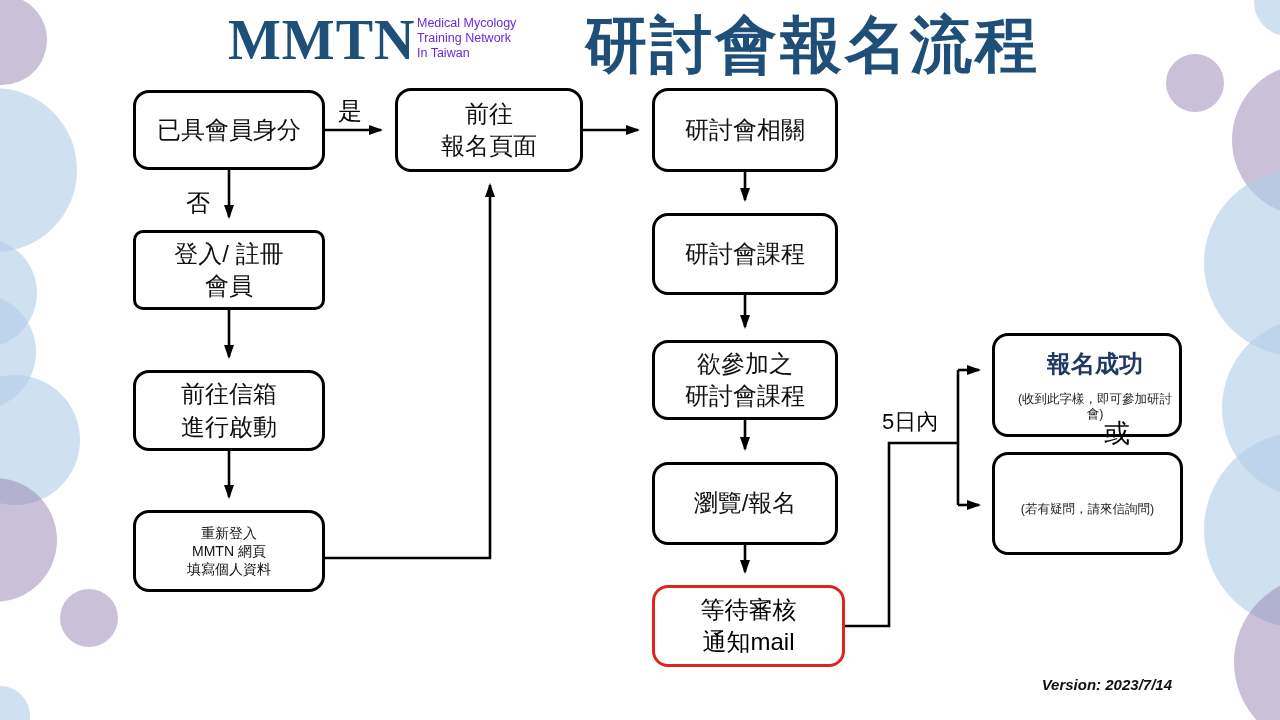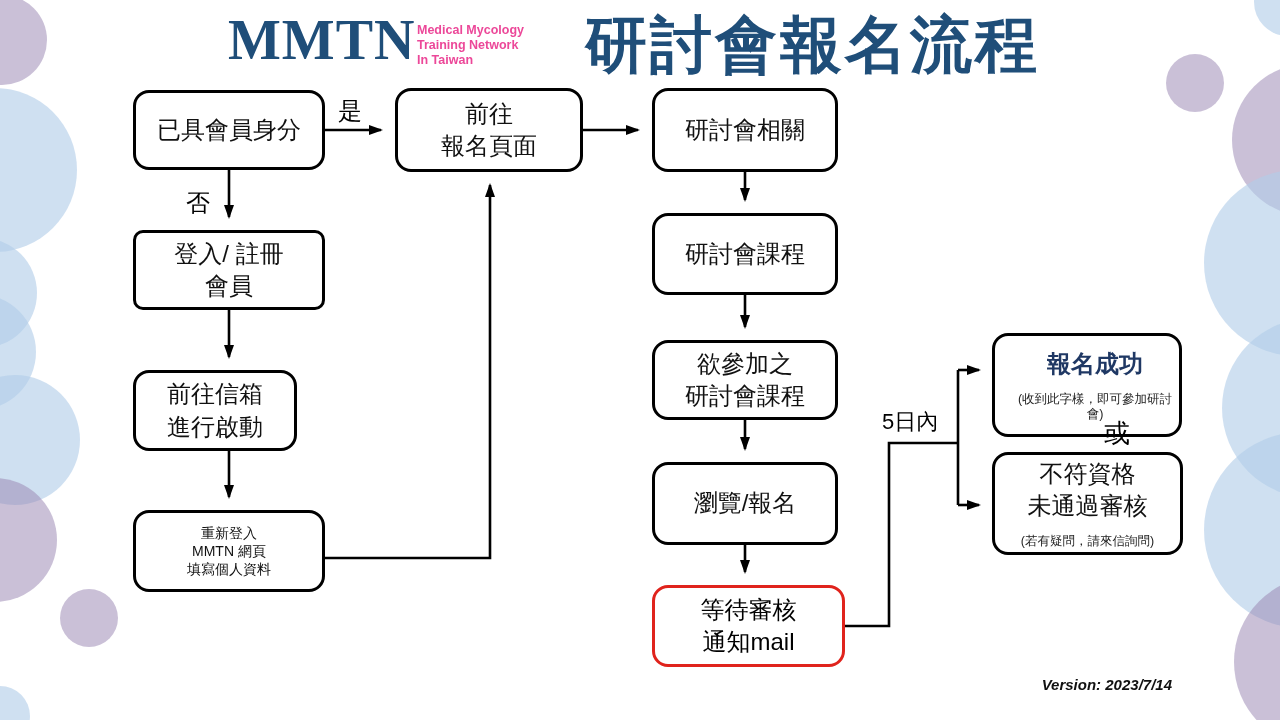--- a/index.html
+++ b/index.html
@@ -6,33 +6,33 @@
   body{
     width:1280px;height:720px;position:relative;overflow:hidden;background:#ffffff;
     font-family:"Liberation Sans","DejaVu Sans",sans-serif;
   }
   .circle{position:absolute;border-radius:50%;}
   .c-blue{background:rgba(177,205,232,0.62);}
   .c-purple{background:rgba(154,134,179,0.52);}
   .logo{position:absolute;left:228px;top:8px;color:#1F4E79;
     font-family:"Liberation Serif","DejaVu Serif",serif;font-weight:900;
     font-size:56px;letter-spacing:1px;}
-  .logo-sub{position:absolute;left:417px;top:23px;color:#ec4899;font-size:12.5px;
-    line-height:1.18;font-weight:700;white-space:pre-line;}
+  .logo-sub{position:absolute;left:417px;top:16px;color:#6d28d9;font-size:12.5px;
+    line-height:1.18;font-weight:400;white-space:pre-line;}
   .page-title{position:absolute;left:585px;top:3px;color:#1F4E79;font-size:62px;
     font-weight:900;letter-spacing:3px;white-space:nowrap;}
   .node{position:absolute;border:3px solid #000;border-radius:16px;background:#fff;
     display:flex;flex-direction:column;align-items:center;justify-content:center;
     text-align:center;font-size:24px;color:#111;line-height:1.35;box-sizing:border-box;}
   .pre{white-space:pre-line;}
   .nA{left:133px;top:90px;width:192px;height:80px;}
   .nB{left:395px;top:88px;width:188px;height:84px;}
   .nC{left:652px;top:88px;width:186px;height:84px;}
   .nD{left:133px;top:230px;width:192px;height:80px;border-radius:10px;}
-  .nE{left:133px;top:370px;width:164px;height:81px;}
+  .nE{left:133px;top:370px;width:192px;height:81px;}
   .nF{left:133px;top:510px;width:192px;height:82px;font-size:14px;line-height:1.3;}
   .nG{left:652px;top:213px;width:186px;height:82px;}
   .nH{left:652px;top:340px;width:186px;height:80px;}
   .nI{left:652px;top:462px;width:186px;height:83px;}
   .nJ{left:652px;top:585px;width:193px;height:82px;border-color:#E0231C;color:#000000;}
   .nK{left:992px;top:333px;width:190px;height:104px;padding-left:16px;}
   .nL{left:992px;top:452px;width:191px;height:103px;}
   .nK .big{font-size:24px;font-weight:800;color:#1F3864;}
   .note{font-size:12.5px;color:#222;margin-top:12px;line-height:1.2;}
   .edge-label{position:absolute;color:#000;font-size:24px;}
@@ -112,22 +112,20 @@
 <div class="node nI pre">瀏覽/報名</div>
 <div class="node nJ pre">等待審核
 通知mail</div>
 
 <div class="node nK">
   <span class="big">報名成功</span>
   <span class="note">(收到此字樣，即可參加研討會)</span>
 </div>
 
 <div class="node nL">
-  <span class="pre">不符資格
-未通過審核</span>
   <span class="note">(若有疑問，請來信詢問)</span>
 </div>
 
 <div class="edge-label lbl-yes">是</div>
 <div class="edge-label lbl-no">否</div>
 <div class="edge-label lbl-days">5日內</div>
 <div class="edge-label lbl-or">或</div>
 
 <div class="version">Version: 2023/7/14</div>
 

